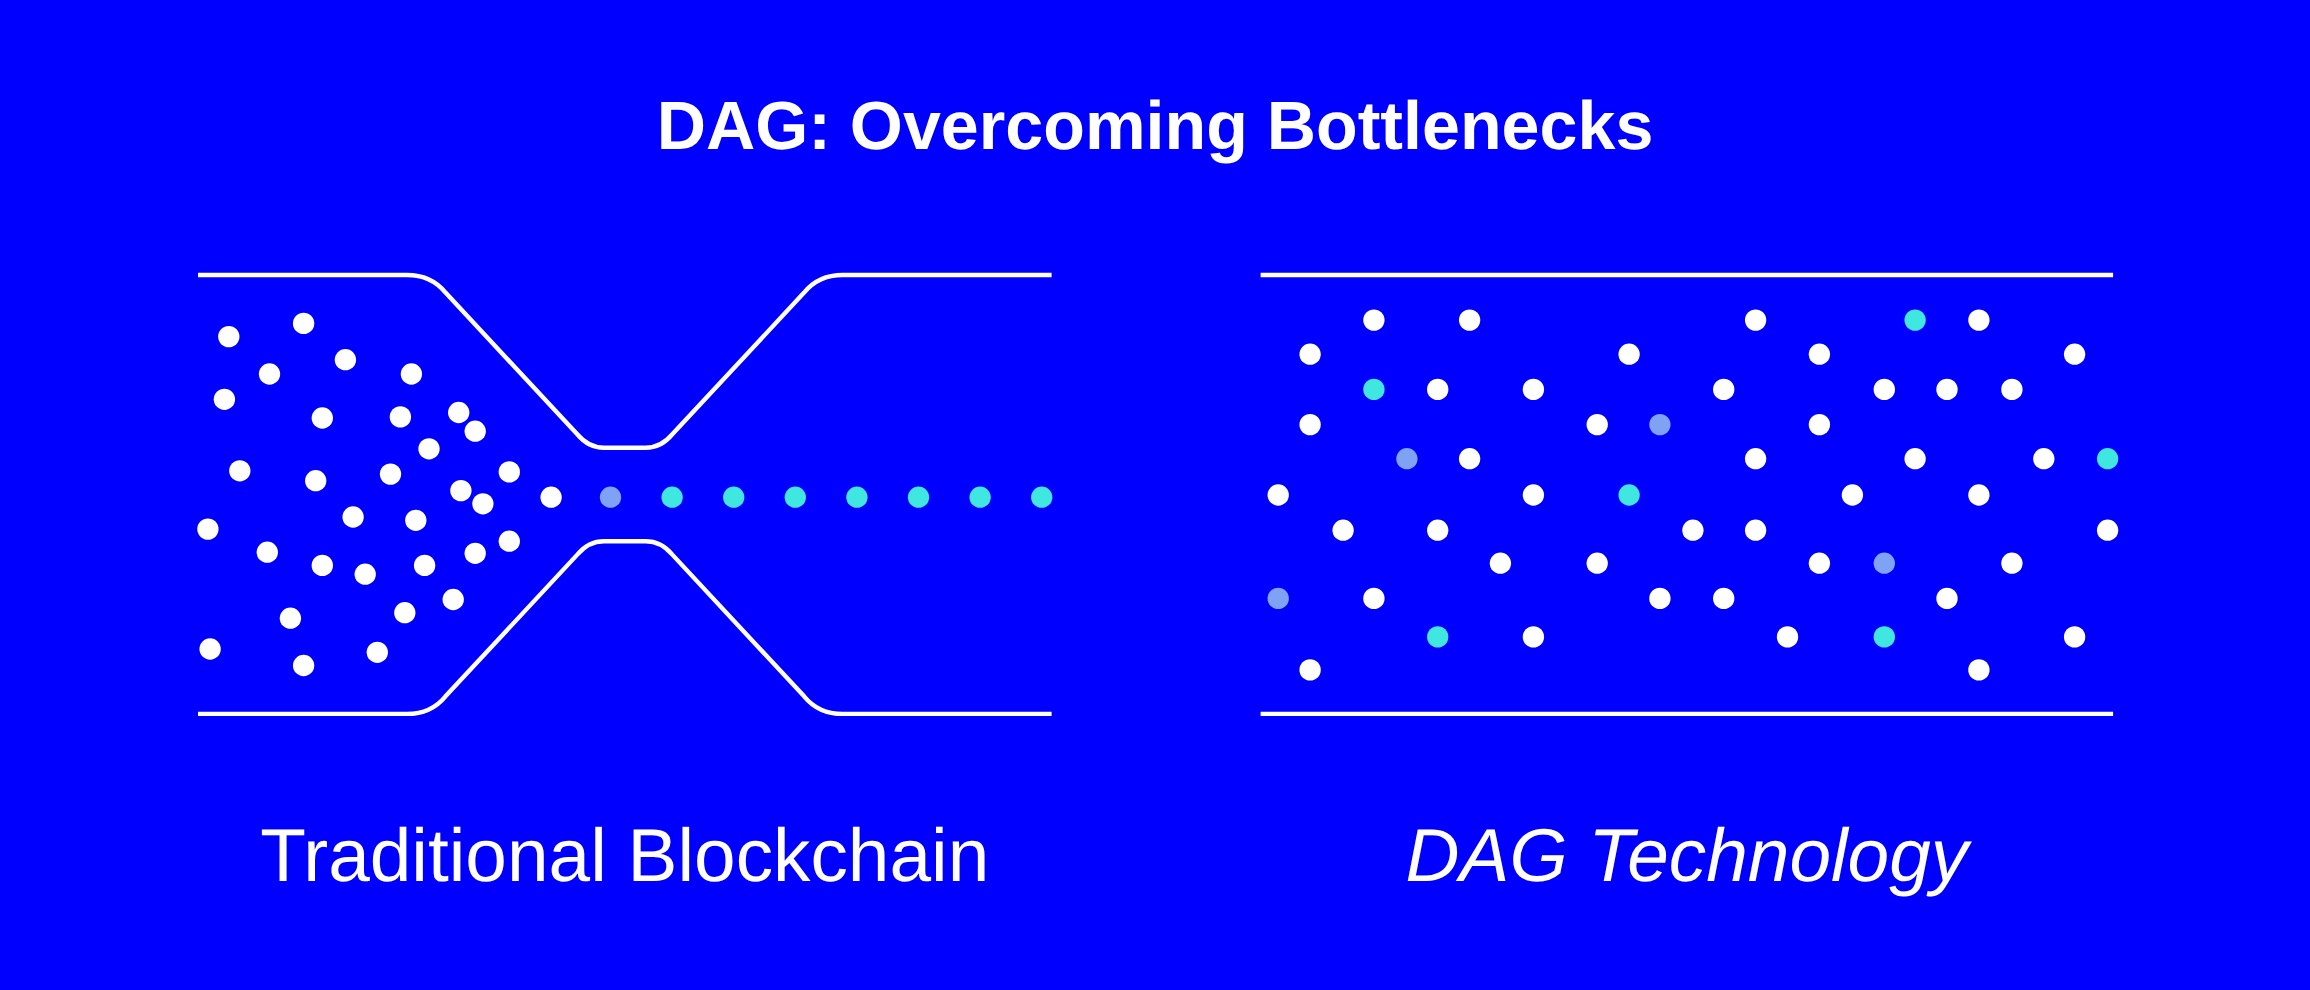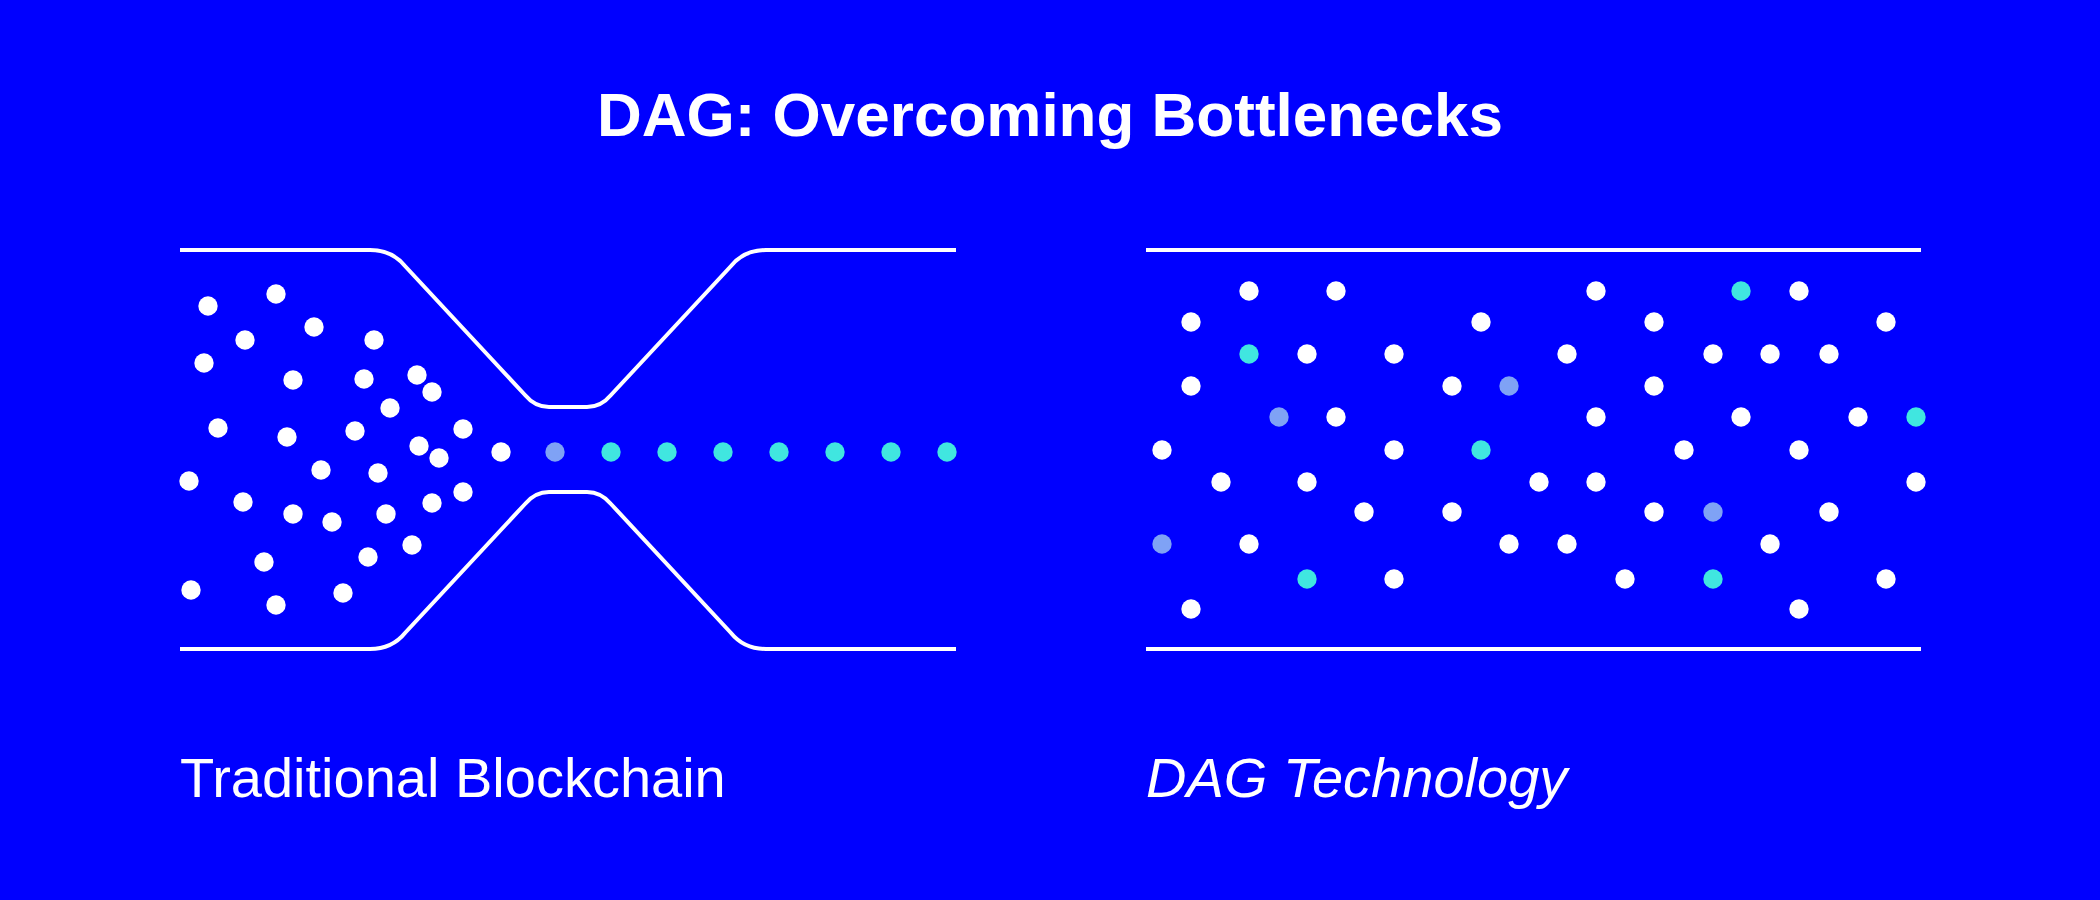--- a/index.html
+++ b/index.html
@@ -10,22 +10,22 @@
       font-family: "Liberation Sans", "DejaVu Sans", sans-serif;
       color: #ffffff;
     }
     .title {
       position: absolute; left: 0; top: 78px; width: 2100px;
       text-align: center; font-size: 62px; font-weight: 700;
       letter-spacing: 0px; line-height: 74px;
     }
     svg.diagram { position: absolute; left: 0; top: 0; }
     .label {
-      position: absolute; top: 745px; font-size: 56px; font-weight: 400;
-      text-align: left; line-height: 66px;
+      position: absolute; top: 745px; font-size: 68px; font-weight: 400;
+      text-align: center; line-height: 66px;
     }
     .label-left { left: 180px; width: 776px; }
     .label-right { left: 1146px; width: 775px; font-style: italic; }
   </style>
 </head>
 <body>
 
 <div class="title">DAG: Overcoming Bottlenecks</div>
 
 <svg class="diagram" width="2100" height="900" viewBox="0 0 2100 900">

